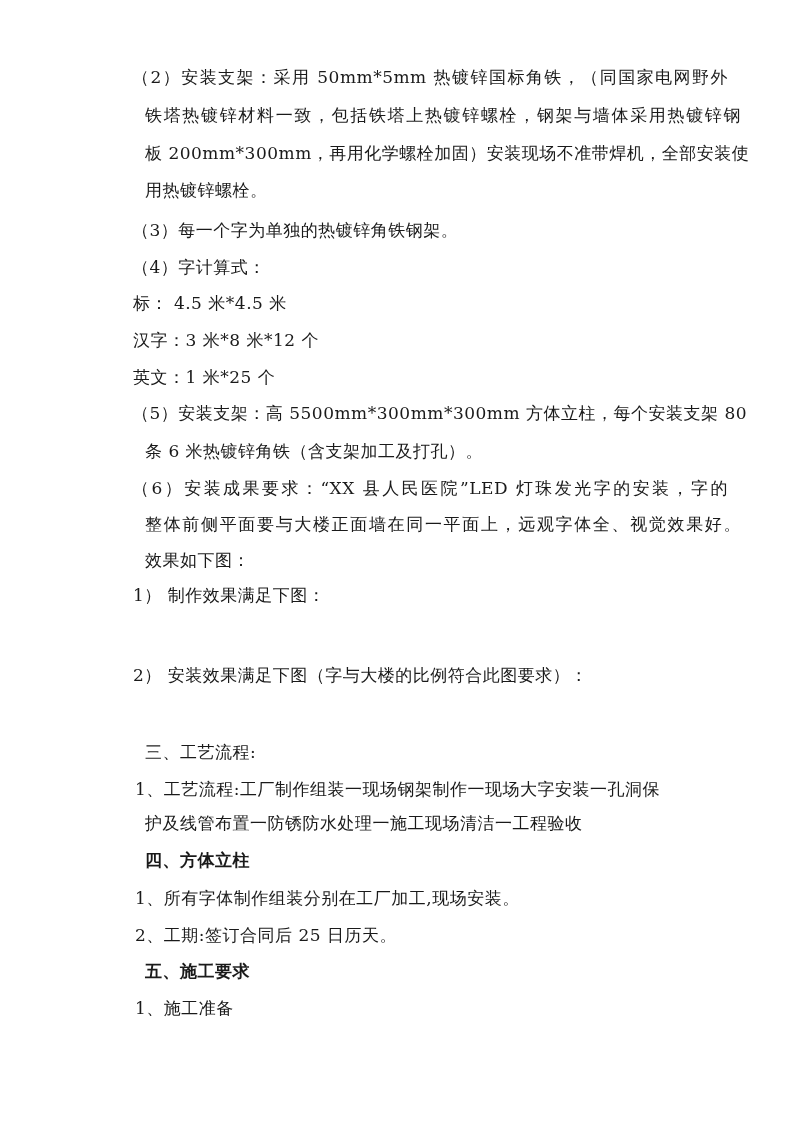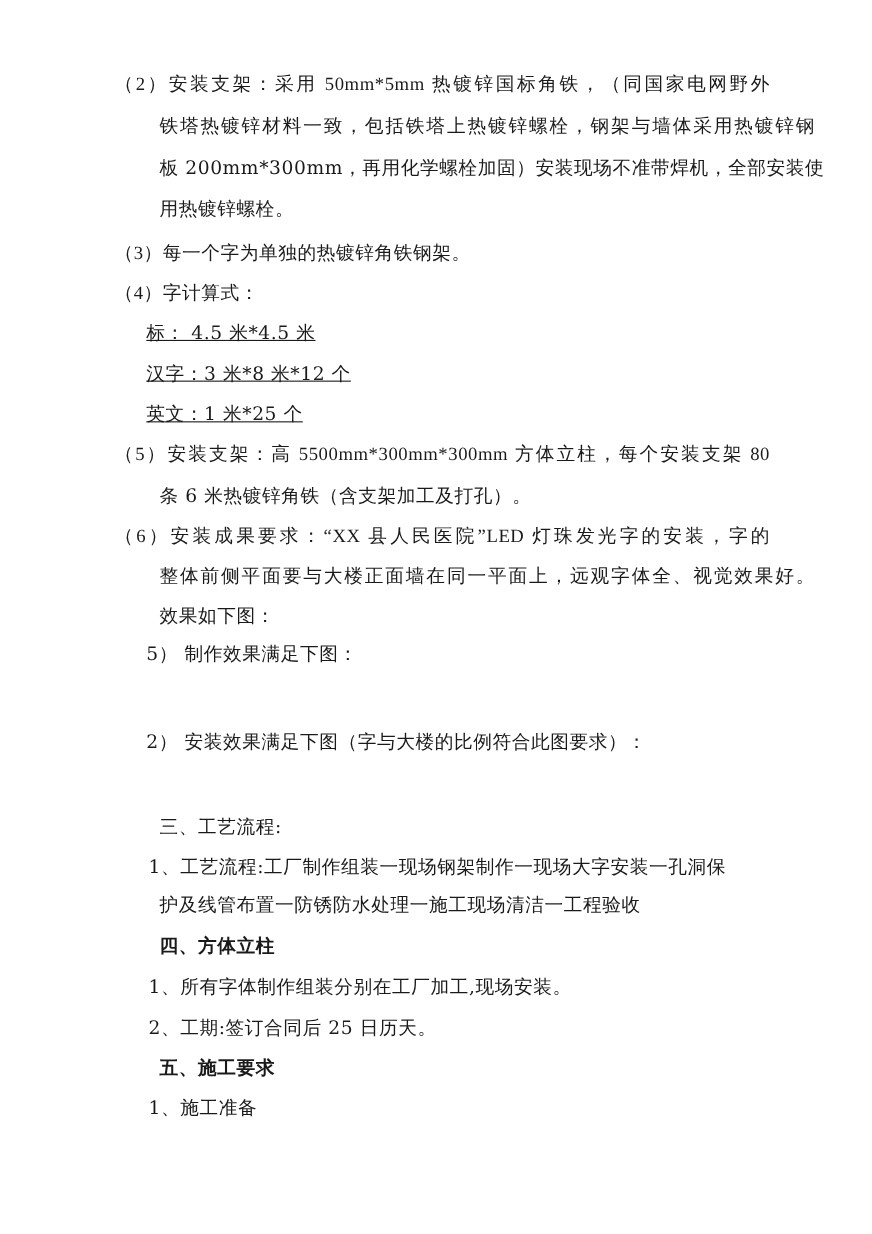--- a/index.html
+++ b/index.html
@@ -1,21 +1,21 @@
 <!DOCTYPE html>
 <html><head>
 <meta charset="utf-8">
 <style>
   html, body { margin: 0; padding: 0; background: #ffffff; }
   body { width: 793px; height: 1122px; position: relative; overflow: hidden;
          font-family: "DejaVu Serif", "Liberation Serif", serif; color: #1a1a1a; }
   .line { position: absolute; left: 0; white-space: nowrap; font-size: 17px; line-height: 22px; letter-spacing: 0.5px; }
   .l0 { left: 97px; margin-left: 48px; }
-  .l1 { left: 104px; font-family: Liberation Serif, serif; }
-  .l2 { left: 133px; text-decoration: underline; }
+  .l1 { left: 132px; }
+  .l2 { left: 133px; }
   .l3 { left: 133px; }
   .l4 { left: 135px; }
   .just { width: 596px; text-align: justify; text-align-last: justify; }
   .heading { font-weight: bold; }
 </style>
 </head>
 <body>
 
 <div id="page"></div>
 
@@ -26,21 +26,21 @@
 <div class="line l1" style="top:219px">（3）每一个字为单独的热镀锌角铁钢架。</div>
 <div class="line l1" style="top:256px">（4）字计算式：</div>
 <div class="line l2" style="top:292px">标： 4.5 米*4.5 米</div>
 <div class="line l2" style="top:329px">汉字：3 米*8 米*12 个</div>
 <div class="line l2" style="top:366px">英文：1 米*25 个</div>
 <div class="line l1 just" style="top:402px">（5）安装支架：高 5500mm*300mm*300mm 方体立柱，每个安装支架 80</div>
 <div class="line l0" style="top:440px">条 6 米热镀锌角铁（含支架加工及打孔）。</div>
 <div class="line l1 just" style="top:477px">（6）安装成果要求：“XX 县人民医院”LED 灯珠发光字的安装，字的</div>
 <div class="line l0 just" style="top:513px">整体前侧平面要与大楼正面墙在同一平面上，远观字体全、视觉效果好。</div>
 <div class="line l0" style="top:549px">效果如下图：</div>
-<div class="line l3" style="top:584px">5） 制作效果满足下图：</div>
+<div class="line l3" style="top:584px">1） 制作效果满足下图：</div>
 <div class="line l3" style="top:664px">2） 安装效果满足下图（字与大楼的比例符合此图要求）：</div>
 <div class="line l0" style="top:741px">三、工艺流程:</div>
 <div class="line l4" style="top:778px">1、工艺流程:工厂制作组装一现场钢架制作一现场大字安装一孔洞保</div>
 <div class="line l0" style="top:812px">护及线管布置一防锈防水处理一施工现场清洁一工程验收</div>
 <div class="line l0 heading" style="top:849px">四、方体立柱</div>
 <div class="line l4" style="top:887px">1、所有字体制作组装分别在工厂加工,现场安装。</div>
 <div class="line l4" style="top:924px">2、工期:签订合同后 25 日历天。</div>
 <div class="line l0 heading" style="top:960px">五、施工要求</div>
 <div class="line l4" style="top:997px">1、施工准备</div>
 

